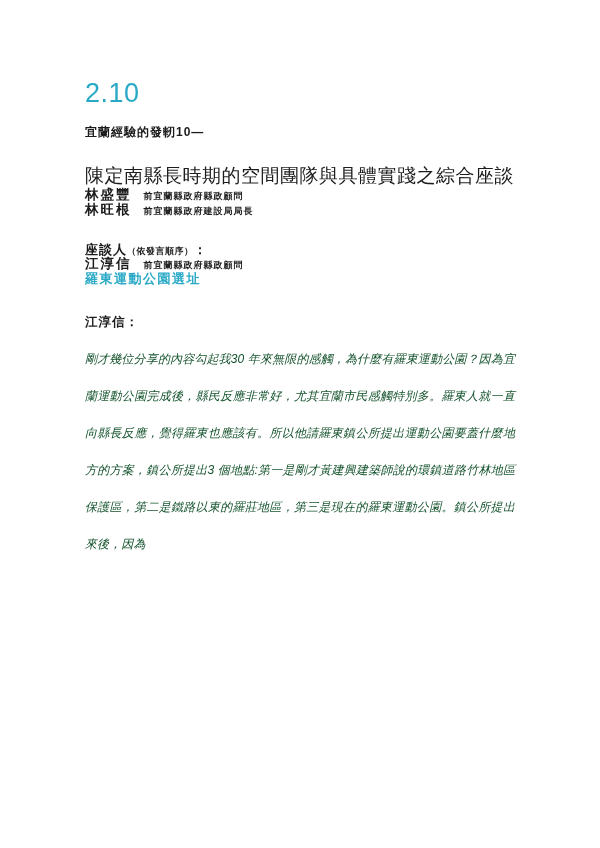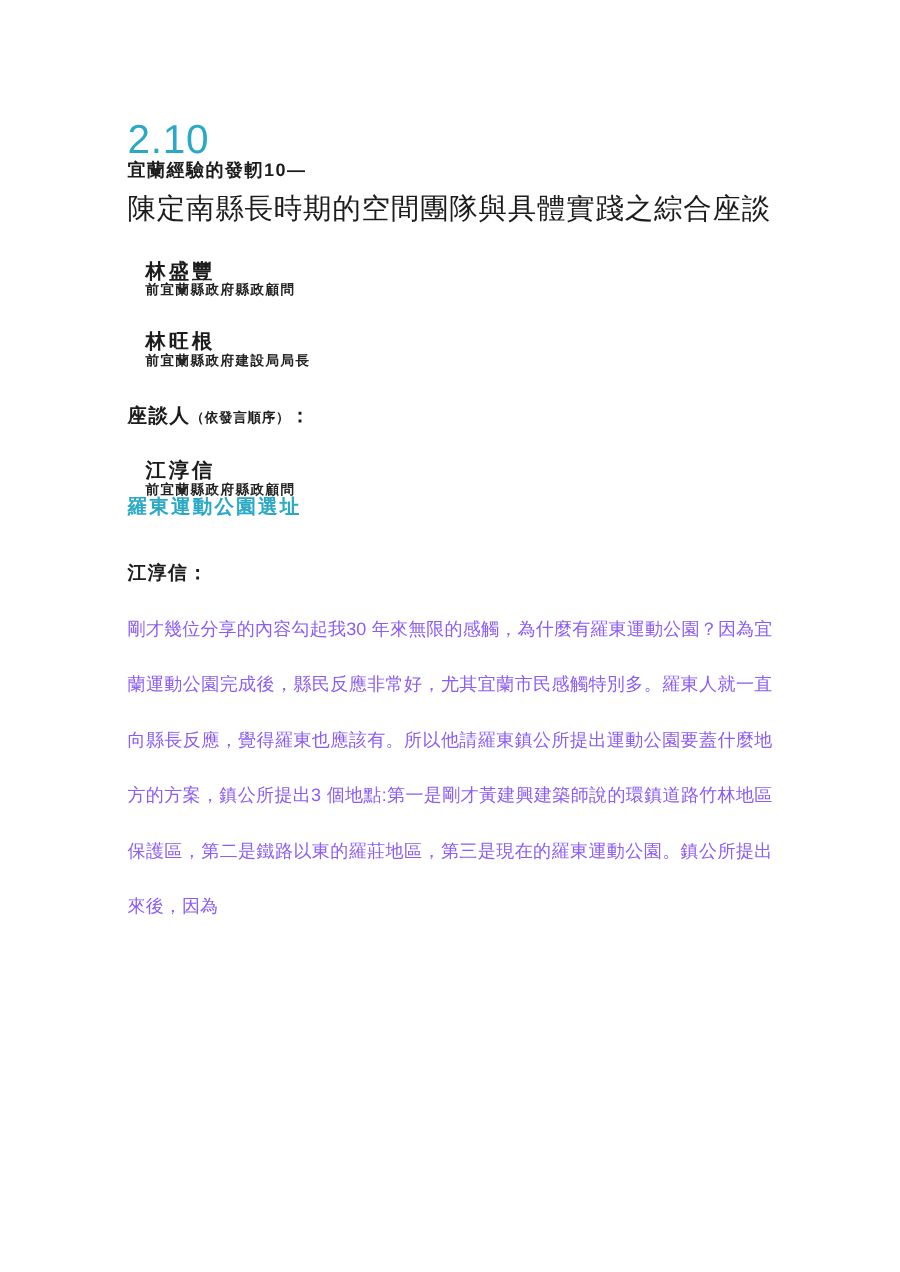--- a/index.html
+++ b/index.html
@@ -17,27 +17,28 @@
     border-radius: 16px;
   }
   .section-number {
     font-size: 27px;
     font-weight: 400;
     color: var(--accent, #29A9C6);
     line-height: 1;
     letter-spacing: 0.5px;
   }
   .series-label {
+    margin-top: 19px;
     font-size: 12px;
     font-weight: 700;
     letter-spacing: 1px;
     line-height: 1.1;
   }
   .main-title {
-    margin-top: 9px;
+    margin-top: 26px;
     font-family: "Liberation Serif", "DejaVu Serif", serif;
     font-size: 19px;
     font-weight: 400;
     letter-spacing: 0.5px;
     line-height: 1.2;
     white-space: nowrap;
   }
   .role-label {
     font-size: 13px;
     font-weight: 700;
@@ -46,25 +47,23 @@
   }
   .role-label.first { margin-top: 30px; }
   .role-label.second { margin-top: 25px; }
   .label-note {
     font-size: 9px;
     font-weight: 700;
     letter-spacing: 0.5px;
     text-align: right;
   }
   .person-row {
-    margin-top: 22px;
     display: flex;
     align-items: baseline;
     line-height: 1.1;
-    flex-direction: column;
   }
   .person-name {
     font-size: 13.5px;
     font-weight: 700;
     letter-spacing: 2px;
     flex: 0 0 auto;
   }
   .person-title {
     font-size: 9px;
     font-weight: 600;
@@ -88,21 +87,22 @@
     font-family: Liberation Mono, monospace;
   }
   .body-text {
     margin-top: 10px;
     font-size: 12px;
     font-weight: 500;
     line-height: 37px;
     letter-spacing: 0.1px;
     text-align: justify;
     text-justify: inter-ideograph;
-    color: #8b5cf6;
+    color: #14532d;
+    font-style: italic;
   }
 </style>
 </head>
 <body>
 
 <div class="page">
 
   <div class="section-number">2.10</div>
 
   <div class="series-label">宜蘭經驗的發軔10—</div>

